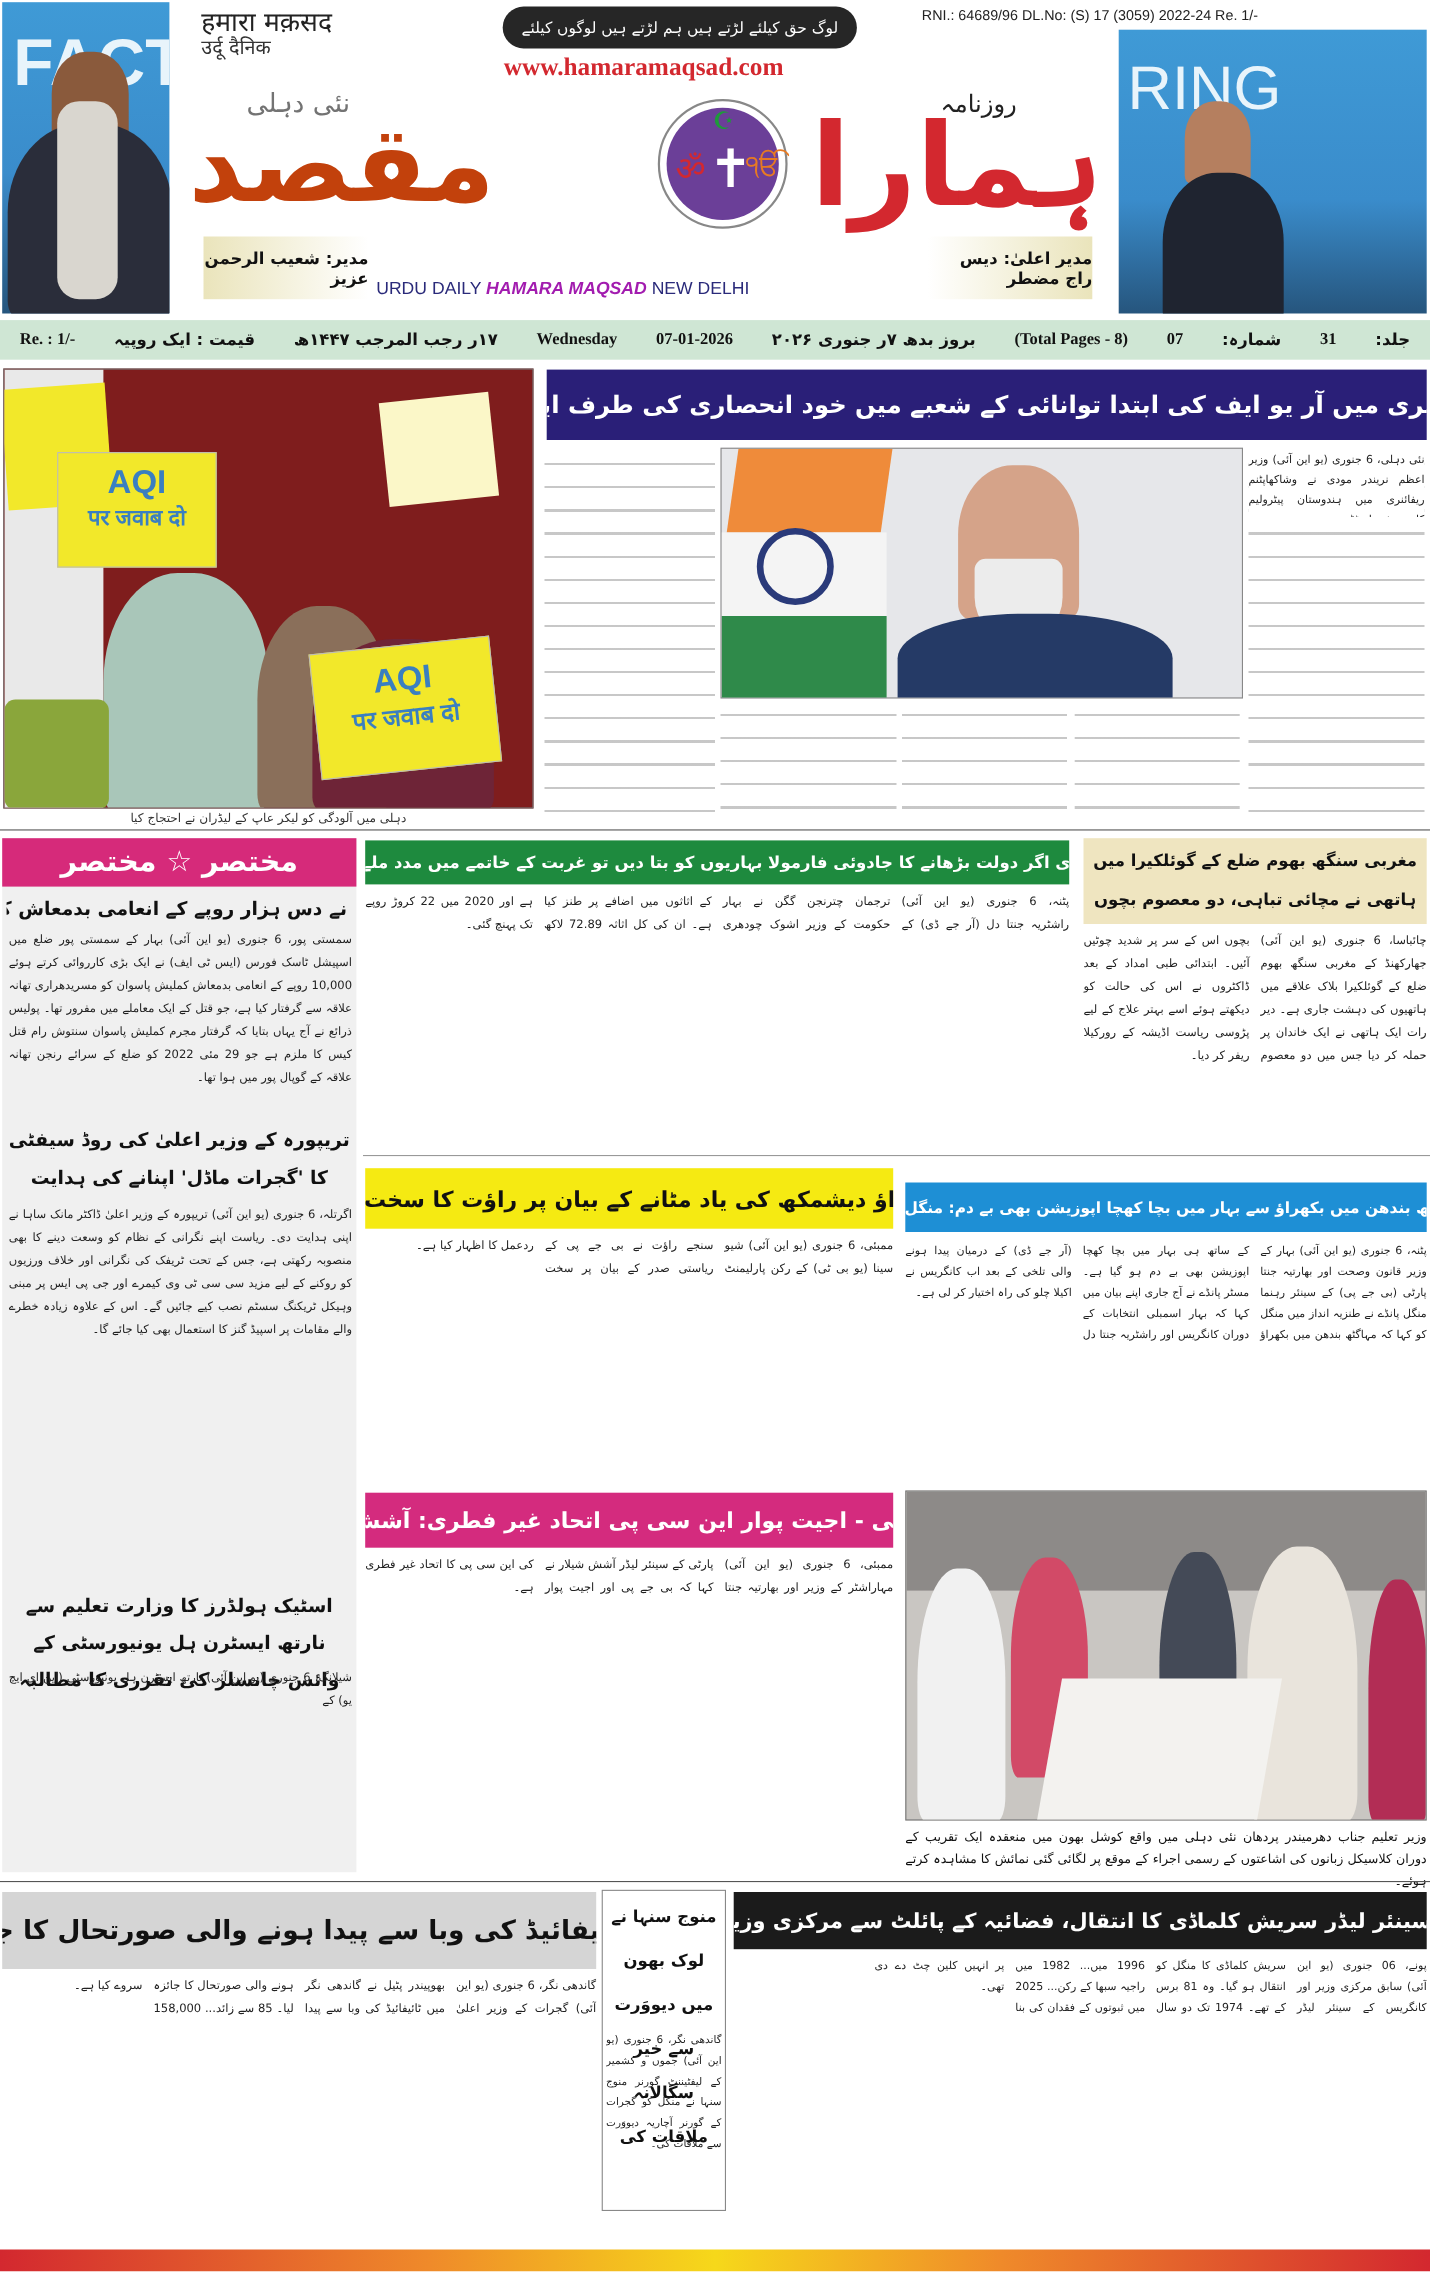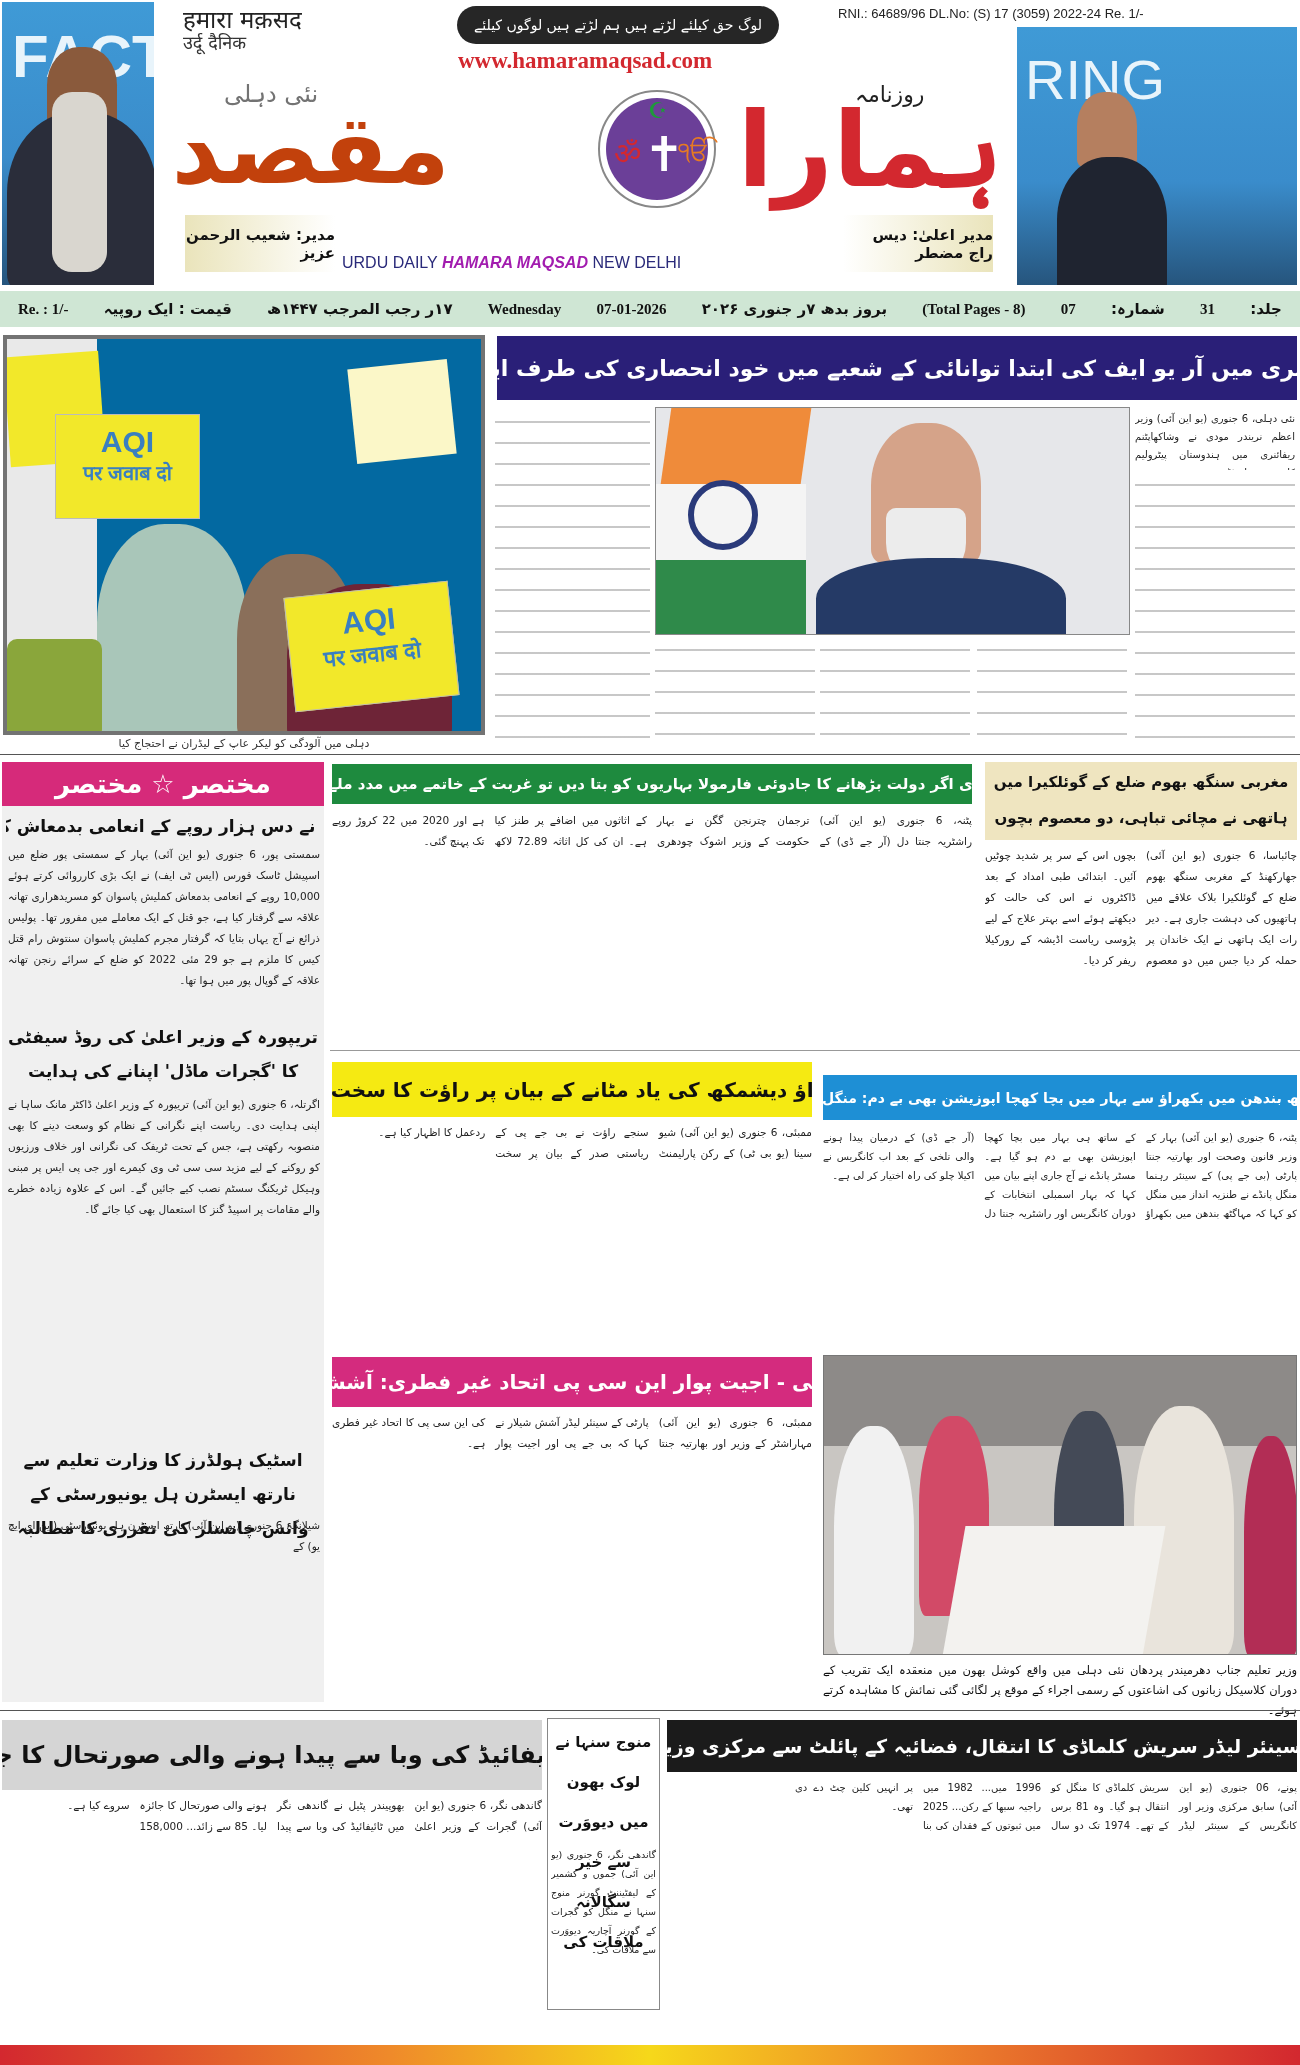--- a/index.html
+++ b/index.html
@@ -69,21 +69,21 @@
   <span>Wednesday</span>
   <span>07-01-2026</span>
   <span class="urdu">بروز بدھ ۷ر جنوری ۲۰۲۶</span>
   <span>(Total Pages - 8)</span>
   <span>07</span>
   <span class="urdu">شمارہ:</span>
   <span>31</span>
   <span class="urdu">جلد:</span>
 </div>
 
-<div class="abs" style="left:3px;top:335px;width:482px;height:400px;background:#0369a1;overflow:hidden;border:4px solid #737373">
+<div class="abs" style="left:3px;top:335px;width:482px;height:400px;background:#7f1d1d;overflow:hidden;border:1px solid #737373">
   <div style="position:absolute;left:0;top:0;width:90px;height:400px;background:#e9e9e9"></div>
   <div style="position:absolute;left:0;top:15px;width:95px;height:110px;background:#f2e82a;transform:rotate(-4deg)"></div>
   <div style="position:absolute;left:48px;top:75px;width:145px;height:105px;background:#f2e82a;border:1px solid #bbb;text-align:center;color:#3a7fc0;font-weight:bold;font-family:'Liberation Sans',sans-serif">
     <div style="font-size:30px;margin-top:10px">AQI</div>
     <div style="font-size:20px">पर जवाब दो</div>
   </div>
   <div style="position:absolute;left:345px;top:25px;width:100px;height:95px;background:#fbf7c8;transform:rotate(-6deg)"></div>
   <div class="person" style="left:90px;top:185px;width:150px;height:220px;background:#a9c6b9"></div>
   <div class="person" style="left:230px;top:215px;width:120px;height:190px;background:#8a6f5a"></div>
   <div class="person" style="left:280px;top:245px;width:165px;height:160px;background:#6e2437"></div>

